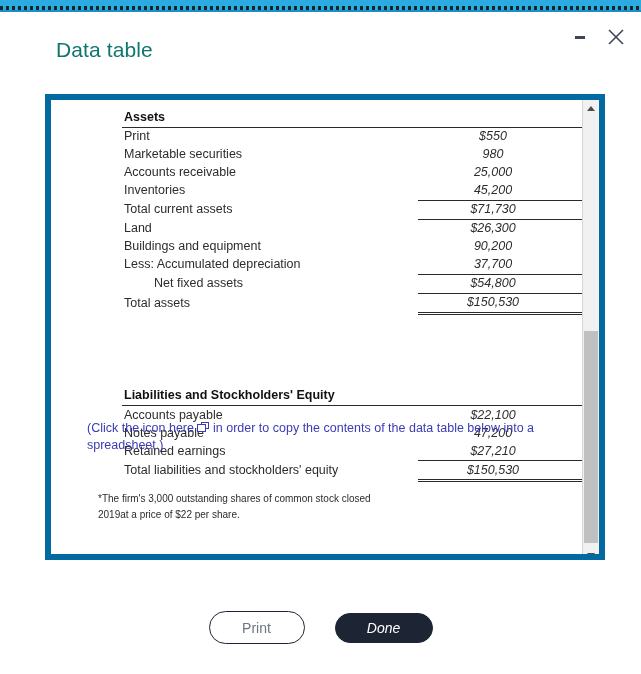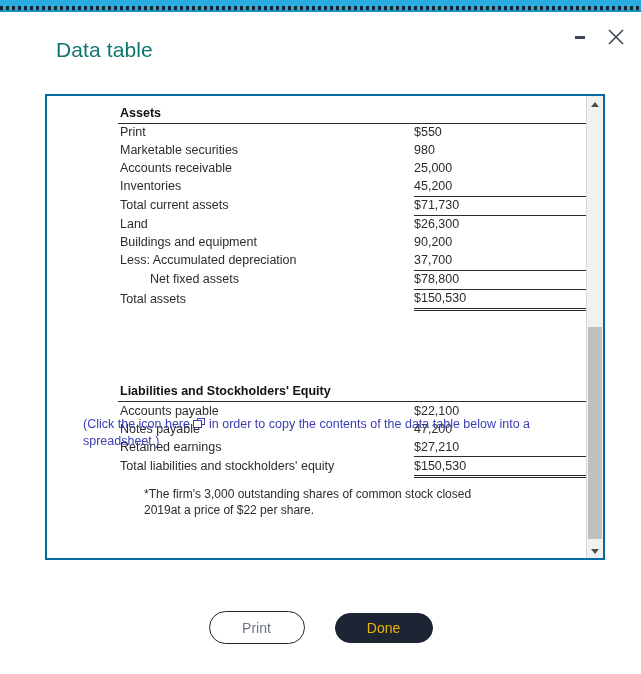--- a/index.html
+++ b/index.html
@@ -72,21 +72,21 @@
     letter-spacing: 0.1px;
   }
 
   
   .table-frame {
     position: absolute;
     left: 45px;
     top: 94px;
     width: 560px;
     height: 466px;
-    border: 2px solid #0369a1;
+    border: 6px solid #0369a1;
     background: #ffffff;
     box-sizing: border-box;
     overflow: hidden;
   }
   .table-scrollport {
     position: absolute;
     left: 0; top: 0;
     width: 542px;
     height: 464px;
     overflow: hidden;
@@ -103,21 +103,21 @@
     border-collapse: collapse;
     font-size: 12.5px;
     color: #2c2c2c;
   }
   .fs td {
     padding: 1.5px 0;
     line-height: 15px;
     white-space: nowrap;
   }
   .fs td.lbl { text-align: left; padding-left: 2px; }
-  .fs td.val { text-align: left; padding-right: 26px; width: 150px; }
+  .fs td.val { text-align: center; padding-right: 26px; width: 150px; font-style: italic; }
 
   .fs tr.section td.lbl {
     font-weight: bold;
     color: #111111;
     padding-bottom: 2px;
   }
   .fs tr.section td { border-bottom: 1px solid #2b2b2b; }
 
   .fs td.rule-top { border-top: 1px solid #2b2b2b; }
   .fs td.rule-dbl {
@@ -158,24 +158,24 @@
     left: 0; top: 2px;
     width: 9px; height: 8px;
     border: 1.5px solid #3b3bb5;
     background: #ffffff;
     box-sizing: border-box;
   }
 
   
   .footnote {
     width: 430px;
-    margin-left: 95px;
+    margin-left: 45px;
     margin-top: 9px;
     padding-left: 2px;
-    font-size: 12px;
+    font-size: 10px;
     line-height: 15.5px;
     color: #2c2c2c;
   }
 
   
   .scrollbar {
     position: absolute;
     right: 0; top: 0;
     width: 17px;
     height: 464px;
@@ -235,21 +235,22 @@
   .btn-print {
     width: 96px; height: 33px;
     background: #ffffff;
     border: 1.5px solid #1d2433;
     color: #6e7480;
   }
   .btn-done {
     width: 98px; height: 30px;
     background: #1d2433;
     border: 1.5px solid #1d2433;
-    color: #eab308;
+    color: #ffffff;
+    font-style: italic;
   }
 </style>
 </head>
 <body>
 
 <div class="topbar"></div>
 <div class="topbar-dashes"></div>
 <div class="topbar-line"></div>
 
 <div class="win-controls">
@@ -306,21 +307,21 @@
           <tr>
             <td class="lbl">Buildings and equipment</td>
             <td class="val">90,200</td>
           </tr>
           <tr>
             <td class="lbl">Less: Accumulated depreciation</td>
             <td class="val">37,700</td>
           </tr>
           <tr>
             <td class="lbl indent1">Net fixed assets</td>
-            <td class="val rule-top">$78,800</td>
+            <td class="val rule-top">$54,800</td>
           </tr>
           <tr>
             <td class="lbl">Total assets</td>
             <td class="val rule-top rule-dbl">$150,530</td>
           </tr>
         </tbody>
       </table>
 
       <div class="copy-note">
         <span>(Click the icon here</span><span class="copy-icon"><span class="back"></span><span class="front"></span></span><span>in order to copy the contents of the data table below into a spreadsheet.)</span>

